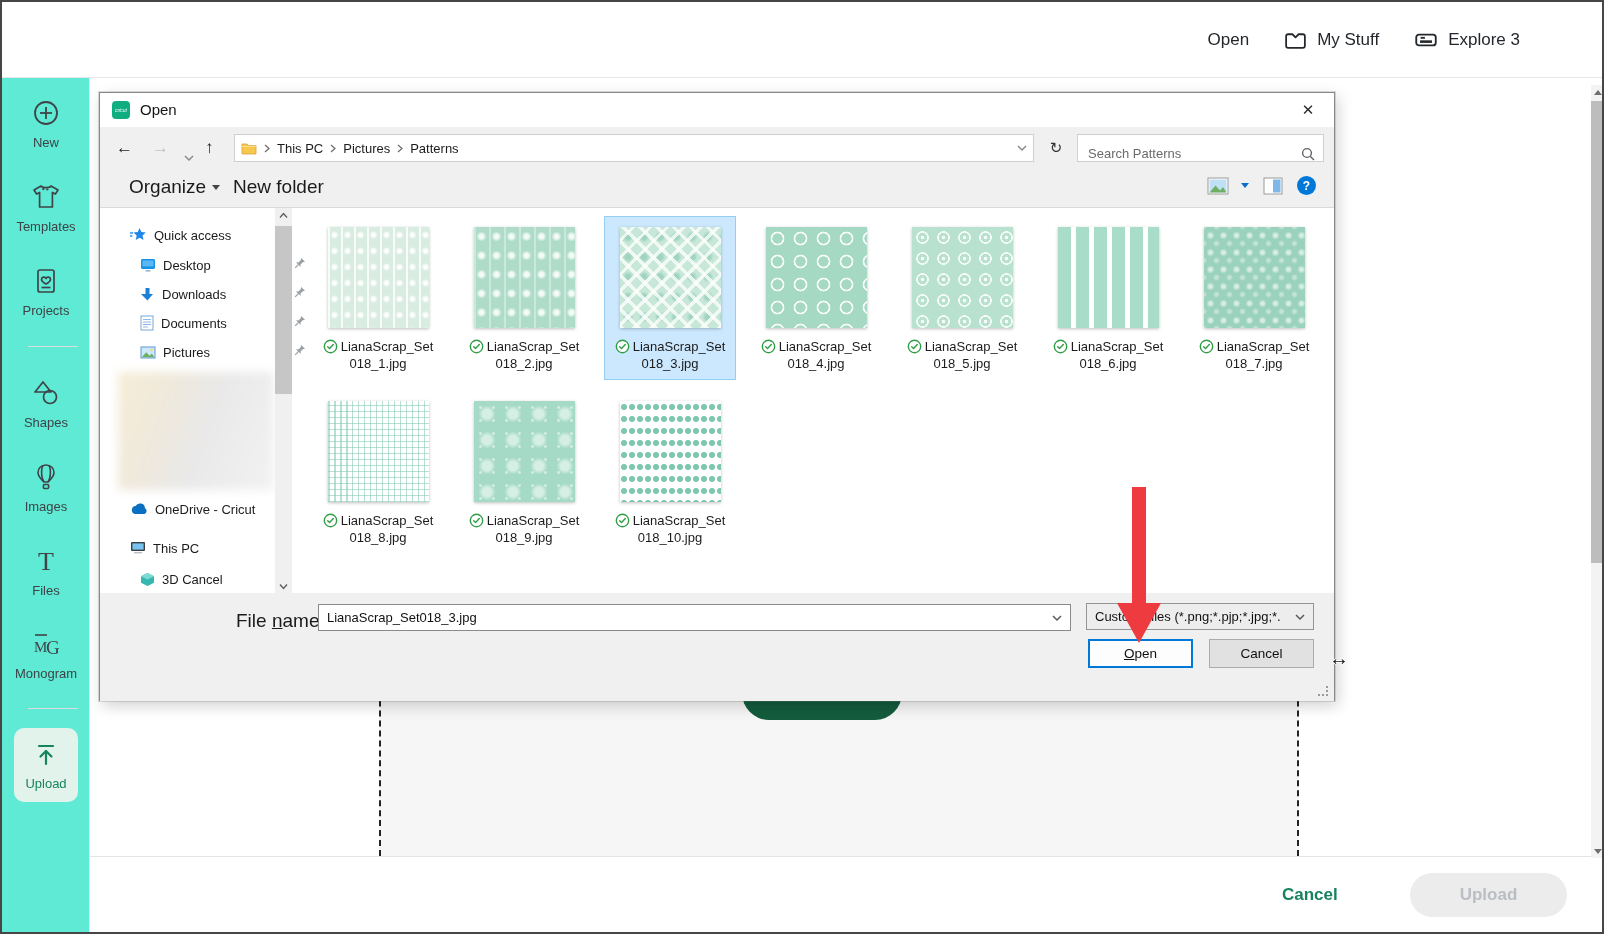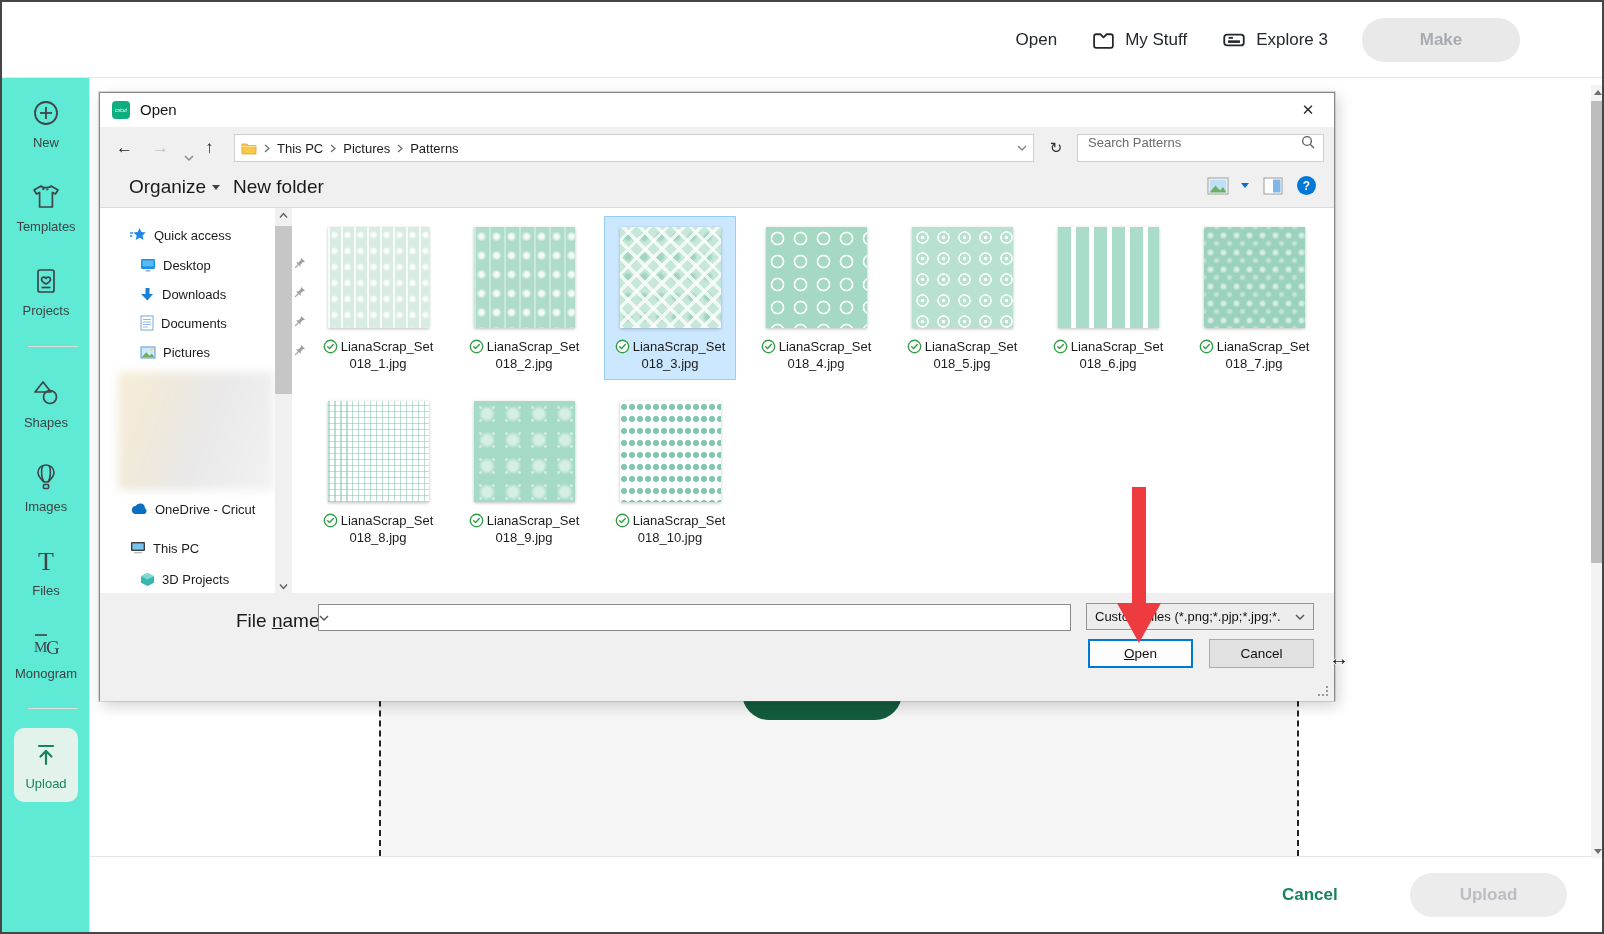--- a/index.html
+++ b/index.html
@@ -44,21 +44,21 @@
   .cricut-badge { position:absolute; left:12px; top:8px; width:18px; height:18px; border-radius:4px; background:#0fae80; color:#fff; font-size:5px; font-style:italic; display:flex; align-items:center; justify-content:center; }
   .dlg-title { position:absolute; left:40px; top:0; line-height:34px; font-size:15px; color:#151515; }
   .dlg-close { position:absolute; right:8px; top:0; width:36px; height:34px; text-align:center; line-height:34px; font-size:15px; color:#2b2b2b; cursor:pointer; }
 
   .nav-glyph { position:absolute; top:41px; height:28px; line-height:28px; font-size:17px; color:#1c1c1c; cursor:pointer; }
   .breadcrumb { position:absolute; left:134px; top:41px; width:800px; height:28px; background:#fff; border:1px solid #cfcfcf; display:flex; align-items:center; padding:0 6px; gap:7px; }
   .crumb { cursor:pointer; color:#1b1b1b; }
   .chev { width:6px; height:9px; flex:0 0 auto; }
   .bc-end { margin-left:auto; display:flex; align-items:center; }
   .refresh { position:absolute; left:944px; top:41px; width:24px; height:28px; line-height:28px; text-align:center; font-size:15px; color:#333; cursor:pointer; }
-  .searchbox { position:absolute; left:977px; top:41px; width:247px; height:28px; background:#fff; border:1px solid #cfcfcf; display:flex; align-items:flex-start; }
+  .searchbox { position:absolute; left:977px; top:41px; width:247px; height:28px; background:#fff; border:1px solid #cfcfcf; display:flex; align-items:flex-end; }
   .searchbox input { flex:1; border:0; outline:0; font-family:"Liberation Sans",sans-serif; font-size:13px; color:#333; padding-left:10px; background:transparent; }
   .searchbox input::placeholder { color:#6b6b6b; }
 
   .dlg-toolbar { position:absolute; left:0; top:78px; right:0; height:32px; }
   .tb-item { position:absolute; top:0; height:32px; line-height:32px; font-size:19px; color:#1b1b1b; cursor:pointer; }
   .caret { display:inline-block; width:0; height:0; border-left:4px solid transparent; border-right:4px solid transparent; border-top:5px solid #444; vertical-align:middle; margin-left:6px; }
   .view-icons { position:absolute; right:18px; top:5px; display:flex; align-items:center; gap:14px; }
   .help-circle { width:19px; height:19px; border-radius:50%; background:#0078d7; color:#fff; font-size:12px; font-weight:bold; display:flex; align-items:center; justify-content:center; cursor:pointer; }
 
   .dlg-content { position:absolute; left:0; top:114px; right:0; height:386px; background:#fff; border-top:1px solid #dadada; overflow:hidden; }
@@ -126,21 +126,20 @@
         <span>My Stuff</span>
       </span>
       <span class="top-link">
         <svg width="26" height="26" viewBox="0 0 24 24" fill="none" stroke="#24282c" stroke-width="1.7" stroke-linejoin="round">
             <rect x="3" y="7" width="18" height="10" rx="2.5"></rect>
             <line x1="6.5" y1="13.5" x2="17.5" y2="13.5" stroke-width="2.4"></line>
             <line x1="7" y1="10" x2="11" y2="10"></line>
           </svg>
         <span>Explore 3</span>
       </span>
-      <div class="pill-make">Make</div>
     </div>
   </div>
 
   <div class="sidebar">
     <div class="side-item" style="top:20px">
       <svg width="30" height="30" viewBox="0 0 30 30" fill="none" stroke="#3f4449" stroke-width="1.8">
           <circle cx="15" cy="15" r="11"></circle>
           <line x1="15" y1="9" x2="15" y2="21"></line>
           <line x1="9" y1="15" x2="21" y2="15"></line>
         </svg>
@@ -356,21 +355,21 @@
             <rect x="2.4" y="2.4" width="11.2" height="6.2" fill="#79c3f0"></rect>
             <rect x="4" y="11" width="8" height="1.4" fill="#b8c0c6"></rect>
           </svg>
         <span>This PC</span>
       </div>
       <div class="tree-row" style="left:40px;top:360px">
         <svg width="15" height="15" viewBox="0 0 15 15">
             <path d="M7.5 1 L14 4.3 v6.4 L7.5 14 1 10.7 V4.3 z" fill="#35b8b0"></path>
             <path d="M7.5 1 L14 4.3 7.5 7.6 1 4.3z" fill="#7fd9d3"></path>
           </svg>
-        <span>3D Projects</span>
+        <span>3D Cancel</span>
       </div>
 
       <div class="tree-scroll">
         <svg class="tchev" style="top:4px" width="9" height="7" viewBox="0 0 9 7">
             <polyline points="1,5.5 4.5,1.5 8,5.5" fill="none" stroke="#606060" stroke-width="1.4"></polyline>
           </svg>
         <div class="thumbv"></div>
         <svg class="tchev" style="bottom:4px" width="9" height="7" viewBox="0 0 9 7">
             <polyline points="1,1.5 4.5,5.5 8,1.5" fill="none" stroke="#606060" stroke-width="1.4"></polyline>
           </svg>
@@ -476,20 +475,21 @@
                 </svg>
                 <span class="t1">LianaScrap_Set</span>
               </span><span class="l2">018_10.jpg</span></div>
           </div>
         </div>
     </div>
 
     <div class="dlg-footer">
       <span class="fname-label"><span>File </span><u>n</u><span>ame:</span></span>
       <div class="fname-combo">
+        <input value="LianaScrap_Set018_3.jpg" style="">
         <svg style="margin-right:8px" width="10" height="8" viewBox="0 0 10 8">
             <polyline points="1,2 5,6 9,2" fill="none" stroke="#5a5a5a" stroke-width="1.5"></polyline>
           </svg>
       </div>
       <div class="ftype-combo">
         <span class="txt">Custom Files (*.png;*.pjp;*.jpg;*.</span>
         <svg width="10" height="8" viewBox="0 0 10 8">
             <polyline points="1,2 5,6 9,2" fill="none" stroke="#5a5a5a" stroke-width="1.5"></polyline>
           </svg>
       </div>

